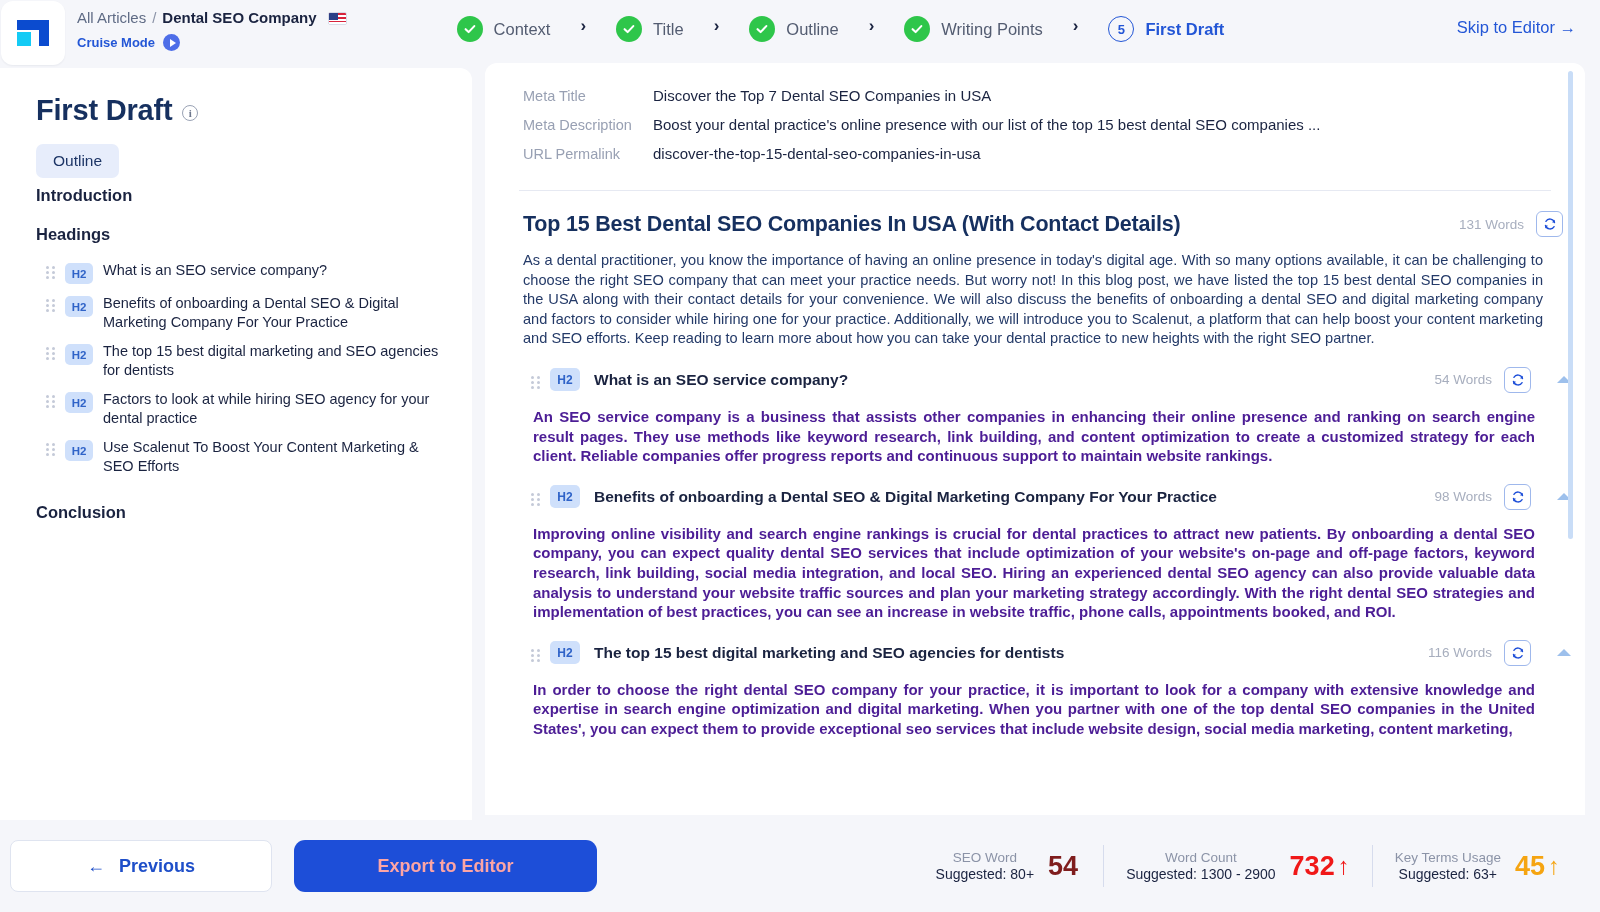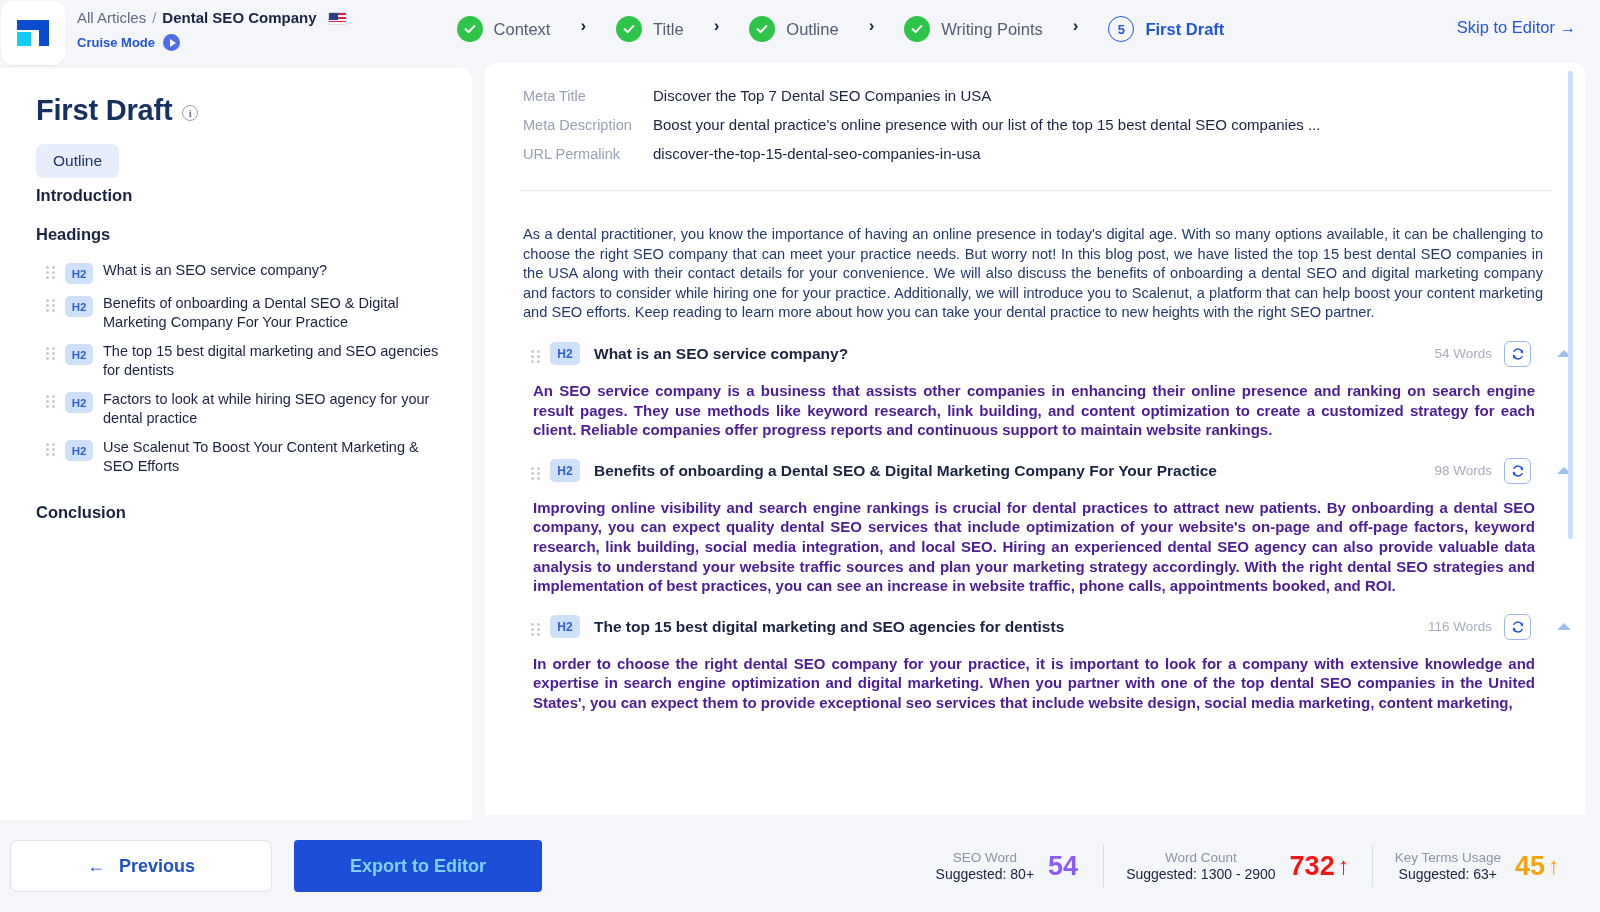--- a/index.html
+++ b/index.html
@@ -166,22 +166,22 @@
   .footer {
     position: absolute; left: 0; bottom: 0; width: 1600px; height: 92px;
     background: #f5f6fa; display: flex; align-items: center;
   }
   .btn-prev {
     margin-left: 10px; width: 262px; height: 52px; border: 1.3px solid #dfe4f0; border-radius: 8px;
     background: #ffffff; color: #1f4fc9; font-size: 18px; font-weight: 700;
     display: flex; align-items: center; justify-content: center; gap: 14px; cursor: pointer;
   }
   .btn-export {
-    margin-left: 22px; width: 248px; height: 52px; border-radius: 4px;
-    background: #1d4ed8; color: #7dd3fc; font-size: 18px; font-weight: 700;
+    margin-left: 22px; width: 303px; height: 52px; border-radius: 11px;
+    background: #1d4ed8; color: #fca5a5; font-size: 18px; font-weight: 700;
     display: flex; align-items: center; justify-content: center; cursor: pointer; border: none;
   }
   .scores { margin-left: auto; margin-right: 18px; display: flex; align-items: center; }
   .score { display: flex; align-items: center; gap: 14px; padding: 0 22px; }
   .score-l { text-align: center; line-height: 17px; }
   .score-title { color: #8b93a7; font-size: 13.5px; }
   .score-sub { color: #1a2340; font-size: 14px; }
   .score-val { font-size: 27px; font-weight: 700; display: flex; align-items: center; gap: 3px; }
   .score-sep { width: 1px; height: 42px; background: #d6dced; }
   .arrow-up { font-size: 24px; font-weight: 700; line-height: 1; }
@@ -362,20 +362,34 @@
     <div class="meta-row">
       <span class="meta-key">URL Permalink</span>
       <span class="meta-val">discover-the-top-15-dental-seo-companies-in-usa</span>
     </div>
   </div>
 
   <div class="divider"></div>
 
   <div class="doc">
 
+    <div class="doc-title-row">
+      <div class="doc-title">Top 15 Best Dental SEO Companies In USA (With Contact Details)</div>
+      <div class="wc">
+        <span class="wc-text">131 Words</span>
+        <span class="refresh-btn">
+          <svg width="14" height="14" viewBox="0 0 16 16">
+            <path d="M13.2 6.3A5.4 5.4 0 0 0 3.3 5.0" fill="none" stroke="#1d4ed8" stroke-width="1.5" stroke-linecap="round"></path>
+            <path d="M2.8 9.7A5.4 5.4 0 0 0 12.7 11" fill="none" stroke="#1d4ed8" stroke-width="1.5" stroke-linecap="round"></path>
+            <path d="M13.6 3.0 L13.4 6.5 L10.2 6.0 Z" fill="#1d4ed8"></path>
+            <path d="M2.4 13.0 L2.6 9.5 L5.8 10.0 Z" fill="#1d4ed8"></path>
+          </svg>
+        </span>
+      </div>
+    </div>
 
     <div class="para">As a dental practitioner, you know the importance of having an online presence in today's digital age. With so many options available, it can be challenging to choose the right SEO company that can meet your practice needs. But worry not! In this blog post, we have listed the top 15 best dental SEO companies in the USA along with their contact details for your convenience. We will also discuss the benefits of onboarding a dental SEO and digital marketing company and factors to consider while hiring one for your practice. Additionally, we will introduce you to Scalenut, a platform that can help boost your content marketing and SEO efforts. Keep reading to learn more about how you can take your dental practice to new heights with the right SEO partner.</div>
 
     <div class="section">
       <div class="sec-head-row">
         <span class="drag-dots" style="margin-right:10px;margin-top:6px;">
             <i></i>
             <i></i>
             <i></i>
             <i></i>
@@ -467,21 +481,21 @@
     <span>Previous</span>
   </div>
   <div class="btn-export">Export to Editor</div>
 
   <div class="scores">
     <div class="score">
       <div class="score-l">
         <div class="score-title">SEO Word</div>
         <div class="score-sub">Suggested: 80+</div>
       </div>
-      <div class="score-val" style="color:#8b5cf6;">
+      <div class="score-val" style="color:#7f1d1d;">
         <span>54</span>
         <span class="arrow-up"></span>
       </div>
     </div>
     <div class="score-sep"></div>
     <div class="score">
       <div class="score-l">
         <div class="score-title">Word Count</div>
         <div class="score-sub">Suggested: 1300 - 2900</div>
       </div>

